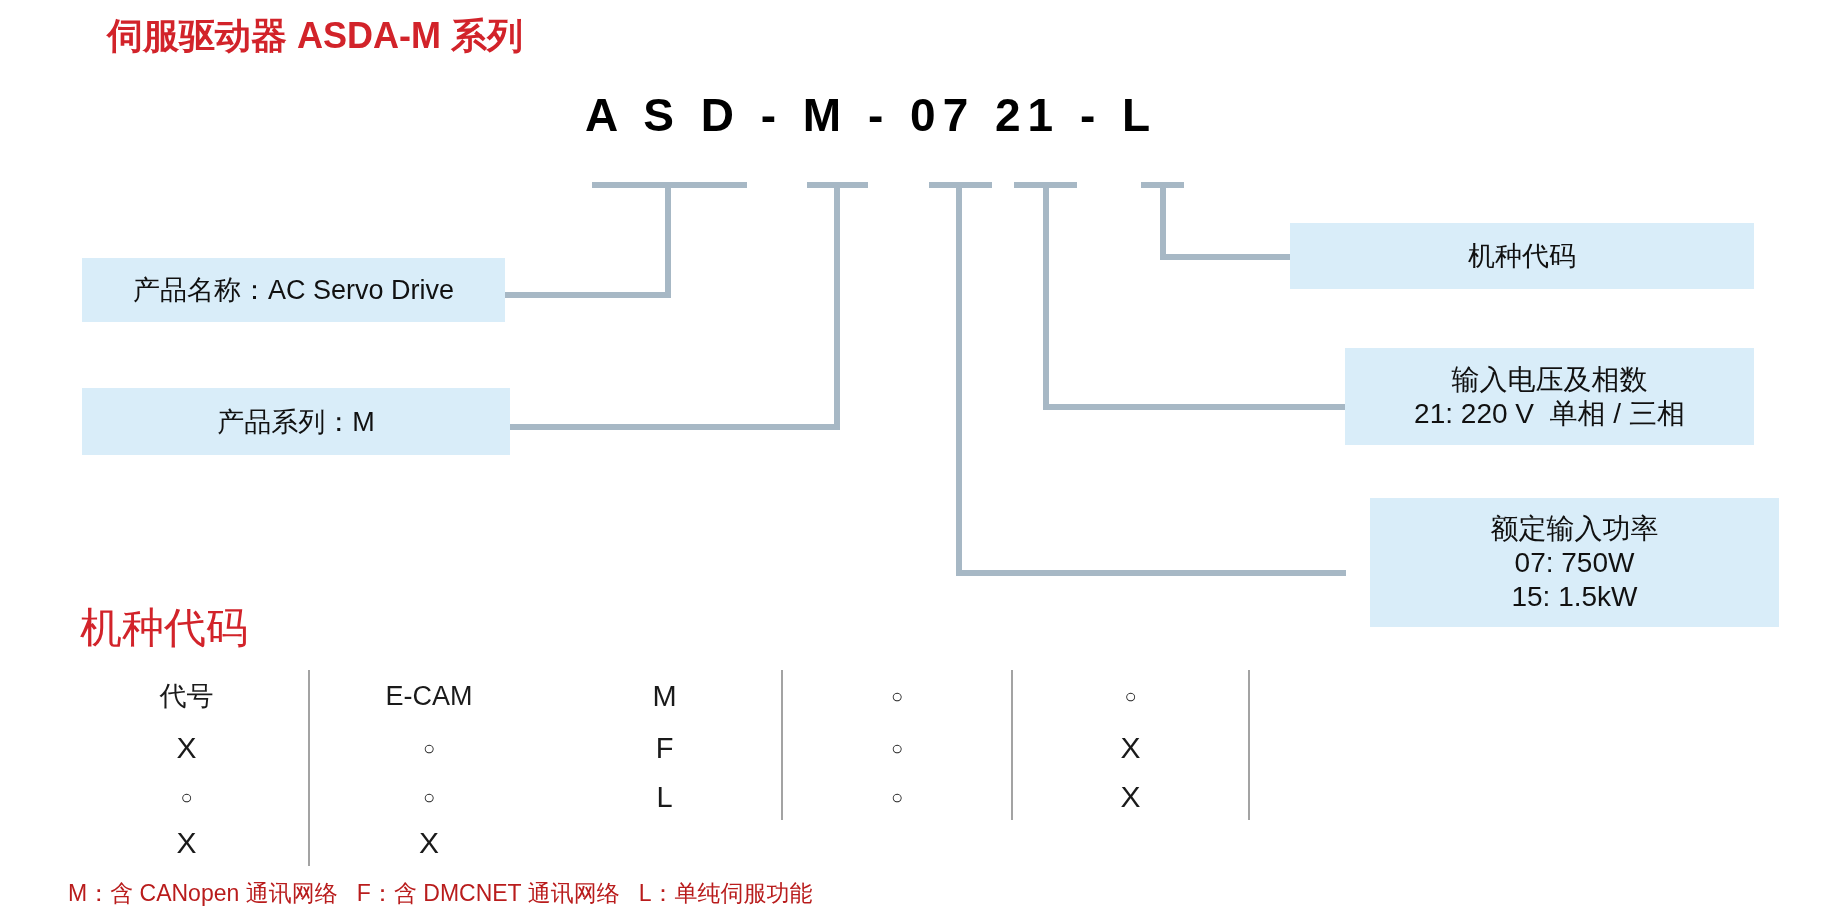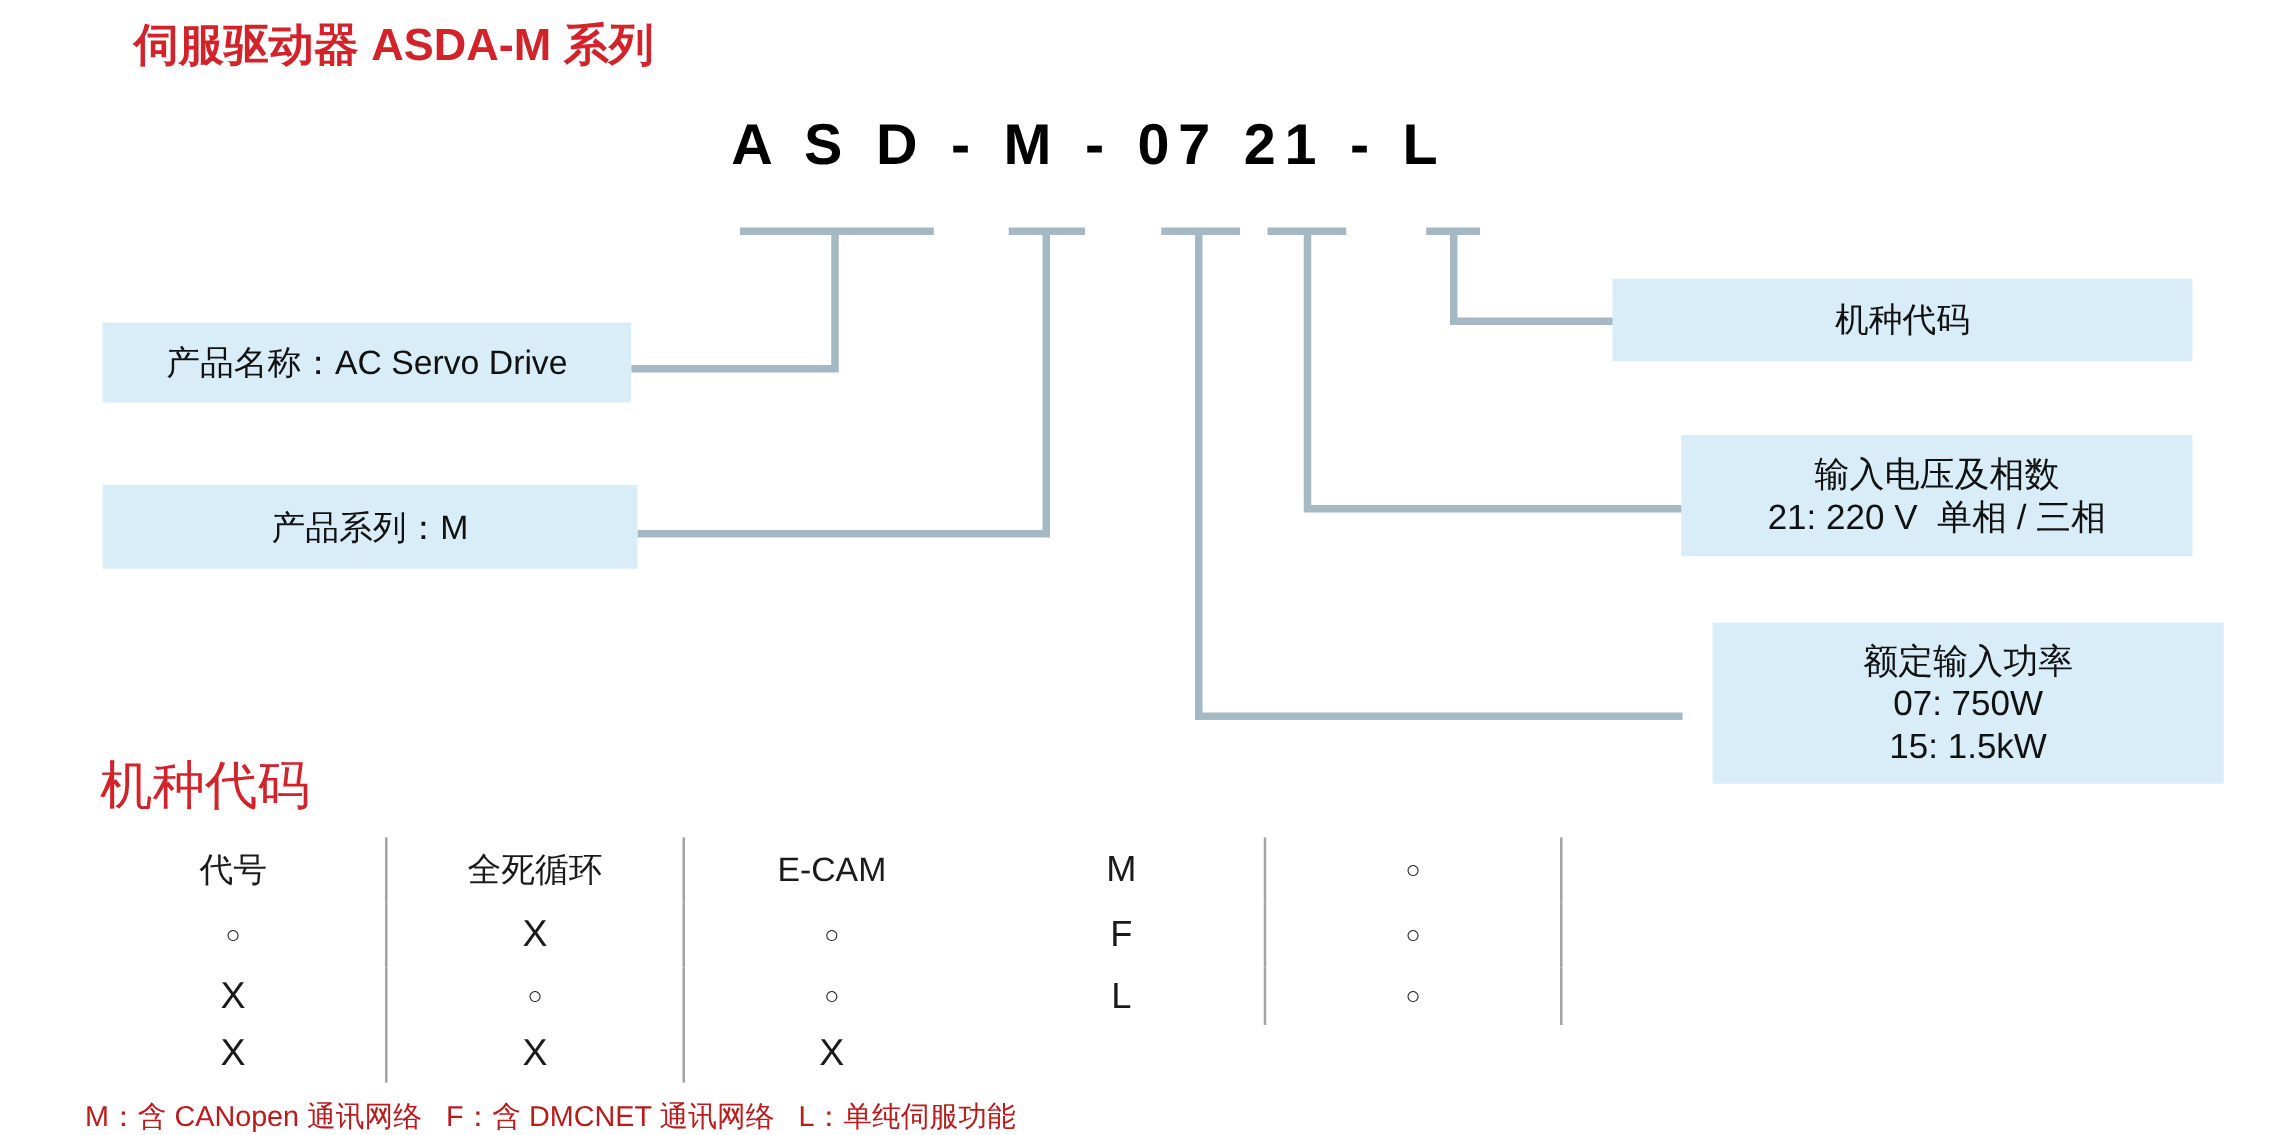--- a/index.html
+++ b/index.html
@@ -156,21 +156,20 @@
     <div class="line">额定输入功率</div>
     <div class="line">07: 750W</div>
     <div class="line">15: 1.5kW</div>
   </div>
 
   <h2 class="section-heading">机种代码</h2>
 
   <div class="model-table">
 
     <div class="cell hrow th">代号</div>
-    <div class="cell hrow th">全死循环</div>
     <div class="cell hrow th last">E-CAM</div>
 
     <div class="cell rsep code-cell">M</div>
     <div class="cell rsep td o">○</div>
     <div class="cell rsep td o">○</div>
     <div class="cell rsep td">X</div>
     <div class="cell rsep td last o">○</div>
 
     <div class="cell rsep code-cell">F</div>
     <div class="cell rsep td o">○</div>

